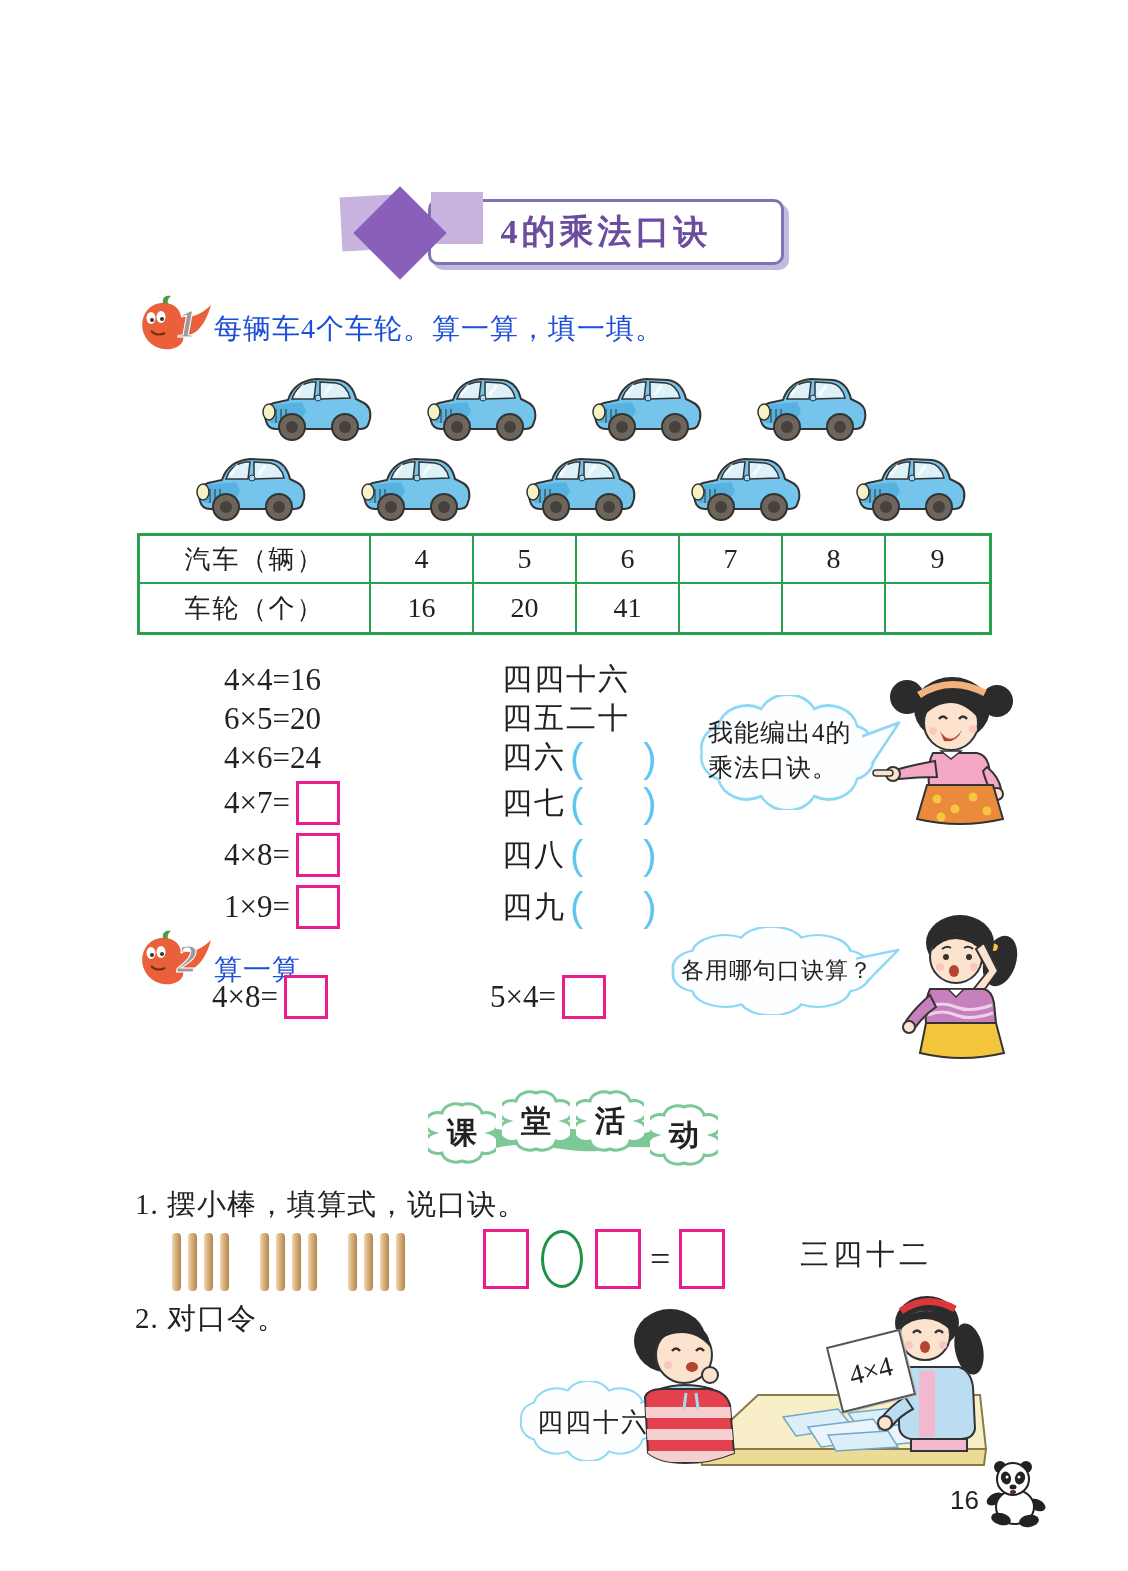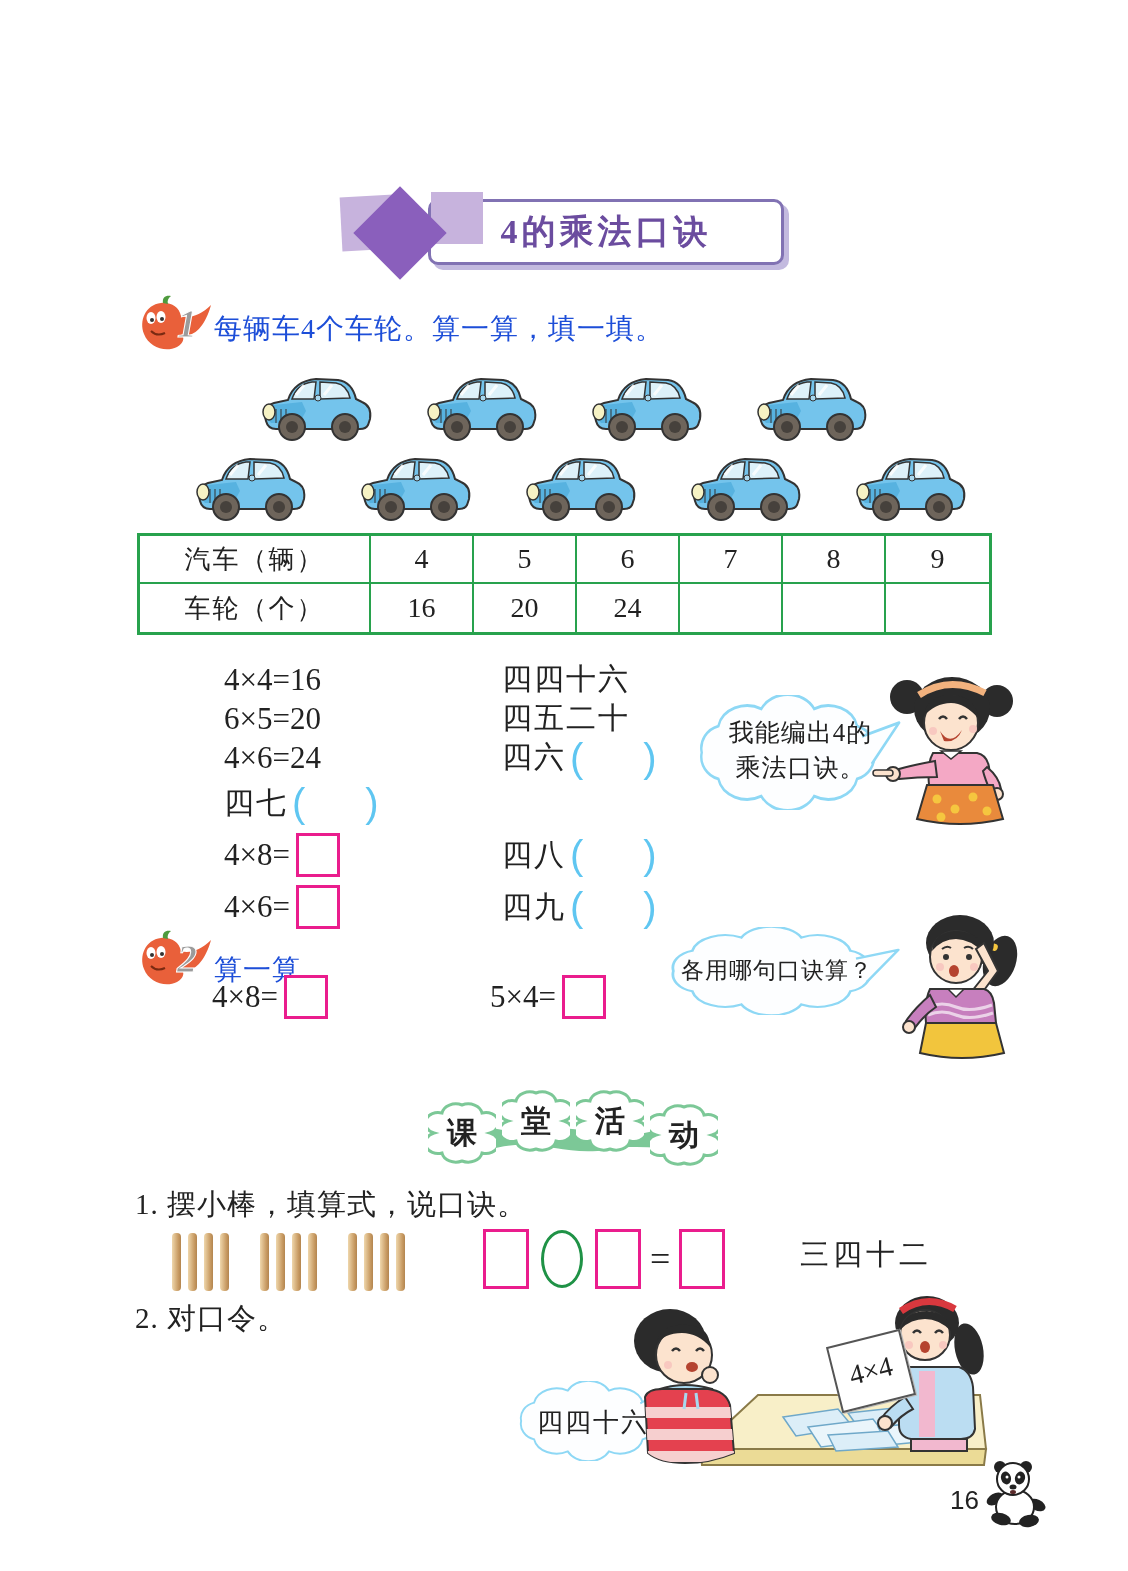--- a/index.html
+++ b/index.html
@@ -44,21 +44,21 @@
   .eqleft{width:278px;display:flex;align-items:center;font-size:31px;}
   .eqright{display:flex;align-items:center;font-size:30px;letter-spacing:2px;}
   .pinkbox{display:inline-block;width:38px;height:38px;border:3px solid #EA1D8D;margin-left:6px;background:#fff;}
   .paren{font-size:40px;color:#5FC6F1;font-family:"Liberation Sans",sans-serif;font-weight:400;line-height:1;}
   .paren.open{margin-left:4px;}
   .blankgap{display:inline-block;width:58px;}
 
   
   .bubble-svg{position:absolute;}
   .bub1{left:690px;top:666px;width:215px;height:115px;}
-  .bub1-text{left:708px;top:686px;width:185px;font-size:25px;line-height:35px;letter-spacing:1px;text-align:center;}
+  .bub1-text{left:708px;top:686px;width:185px;font-size:25px;line-height:35px;letter-spacing:1px;}
   .bub2{left:660px;top:898px;width:245px;height:88px;}
   .bub2-text{left:681px;top:926px;font-size:23px;letter-spacing:1px;}
   .bub3{left:512px;top:1352px;width:168px;height:80px;}
   .bub3-text{left:537px;top:1376px;font-size:26px;letter-spacing:2px;}
 
   .girl1{left:845px;top:638px;width:190px;height:168px;}
   .girl2{left:882px;top:876px;width:160px;height:158px;}
 
   
   .p2eq{position:absolute;top:946px;display:flex;align-items:center;font-size:31px;}
@@ -180,21 +180,21 @@
     <div class="gcell hdr">汽车（辆）</div>
     <div class="gcell">4</div>
     <div class="gcell">5</div>
     <div class="gcell">6</div>
     <div class="gcell">7</div>
     <div class="gcell">8</div>
     <div class="gcell last-col">9</div>
     <div class="gcell hdr last-row">车轮（个）</div>
     <div class="gcell last-row">16</div>
     <div class="gcell last-row">20</div>
-    <div class="gcell last-row">24</div>
+    <div class="gcell last-row">41</div>
     <div class="gcell last-row"></div>
     <div class="gcell last-row"></div>
     <div class="gcell last-col last-row"></div>
   </div>
 
   <div class="eqs abs">
     <div class="eqrow short">
       <div class="eqleft">
           <span>4×4=16</span>
         </div>
@@ -215,20 +215,24 @@
           <span>4×6=24</span>
         </div>
       <div class="eqright">
           <span>四六</span>
           <span class="paren open">(</span>
           <span class="blankgap"></span>
           <span class="paren">)</span>
         </div>
     </div>
     <div class="eqrow tall">
+      <div class="eqleft">
+          <span>4×7=</span>
+          <span class="pinkbox"></span>
+        </div>
       <div class="eqright">
           <span>四七</span>
           <span class="paren open">(</span>
           <span class="blankgap"></span>
           <span class="paren">)</span>
         </div>
     </div>
     <div class="eqrow tall">
       <div class="eqleft">
           <span>4×8=</span>
@@ -236,21 +240,21 @@
         </div>
       <div class="eqright">
           <span>四八</span>
           <span class="paren open">(</span>
           <span class="blankgap"></span>
           <span class="paren">)</span>
         </div>
     </div>
     <div class="eqrow tall">
       <div class="eqleft">
-          <span>4×6=</span>
+          <span>1×9=</span>
           <span class="pinkbox"></span>
         </div>
       <div class="eqright">
           <span>四九</span>
           <span class="paren open">(</span>
           <span class="blankgap"></span>
           <span class="paren">)</span>
         </div>
     </div>
   </div>

